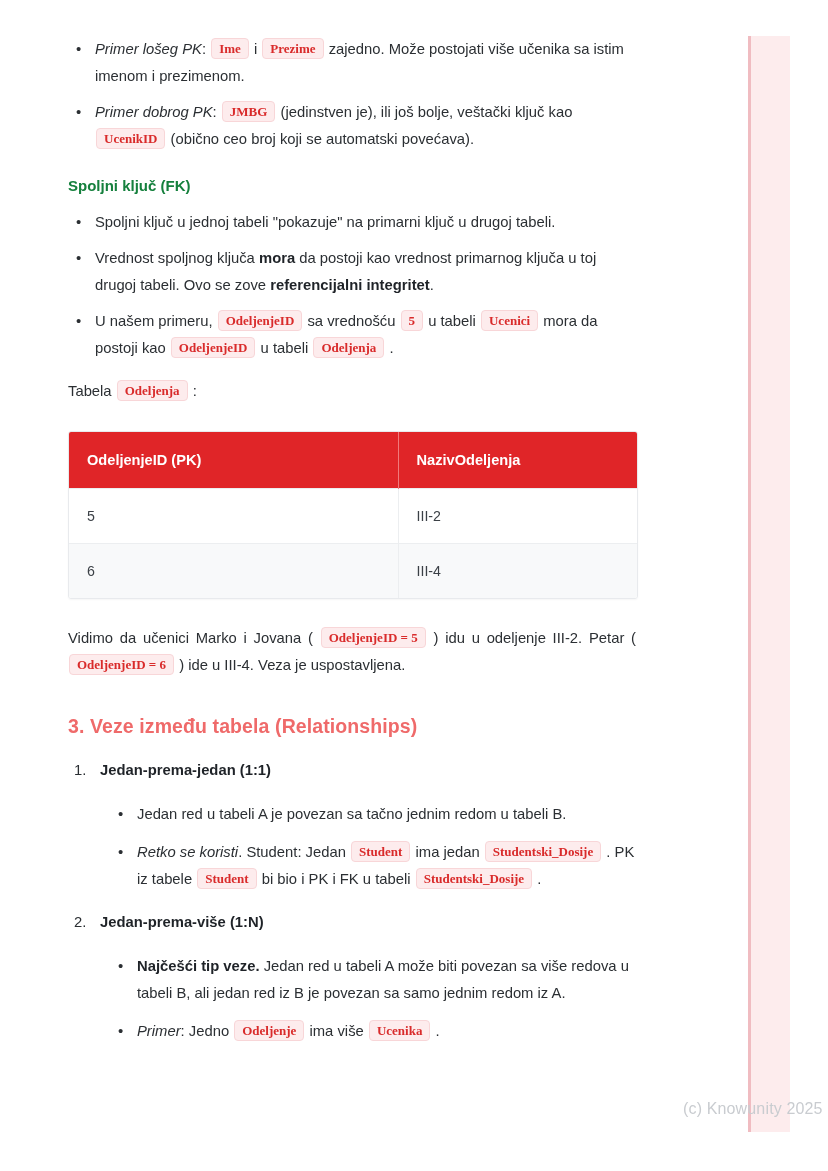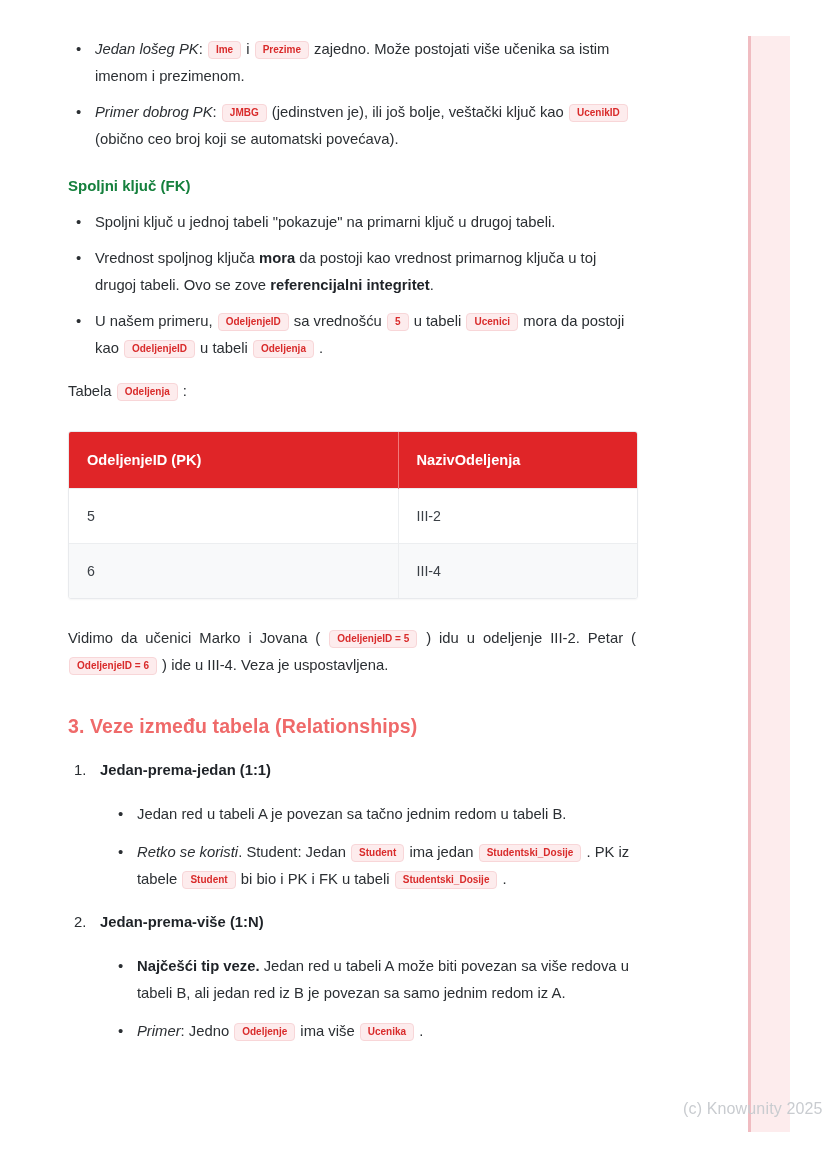--- a/index.html
+++ b/index.html
@@ -154,22 +154,22 @@
     position: absolute;
     left: 8px;
     top: -1px;
     color: #2b2f33;
     font-size: 15px;
     line-height: 27px;
   }
 
   
   code.chip {
-    font-family: Liberation Sans, sans-serif;
-    font-size: 10px;
+    font-family: Liberation Serif, serif;
+    font-size: 13px;
     font-weight: bold;
     color: #d92b2b;
     background: #fdeced;
     border: 1px solid #f8d6d8;
     border-radius: 4px;
     padding: 3px 7px 3px 7px;
     white-space: nowrap;
     line-height: 1;
     display: inline-block;
     vertical-align: 1px;
@@ -236,21 +236,21 @@
 
 <div class="page">
 
   <div class="side-band"></div>
   <div class="side-band-edge"></div>
 
   <div class="content">
 
     <ul class="bullets">
       <li>
-        <em class="em">Jedan lošeg PK</em><span>: </span><code class="chip">Ime</code><span> i </span><code class="chip">Prezime</code><span> zajedno. Može postojati više učenika sa istim imenom i prezimenom.</span>
+        <em class="em">Primer lošeg PK</em><span>: </span><code class="chip">Ime</code><span> i </span><code class="chip">Prezime</code><span> zajedno. Može postojati više učenika sa istim imenom i prezimenom.</span>
       </li>
       <li>
         <em class="em">Primer dobrog PK</em><span>: </span><code class="chip">JMBG</code><span> (jedinstven je), ili još bolje, veštački ključ kao </span><code class="chip">UcenikID</code><span> (obično ceo broj koji se automatski povećava).</span>
       </li>
     </ul>
 
     <h3 class="sub-heading">Spoljni ključ (FK)</h3>
 
     <ul class="bullets">
       <li>

